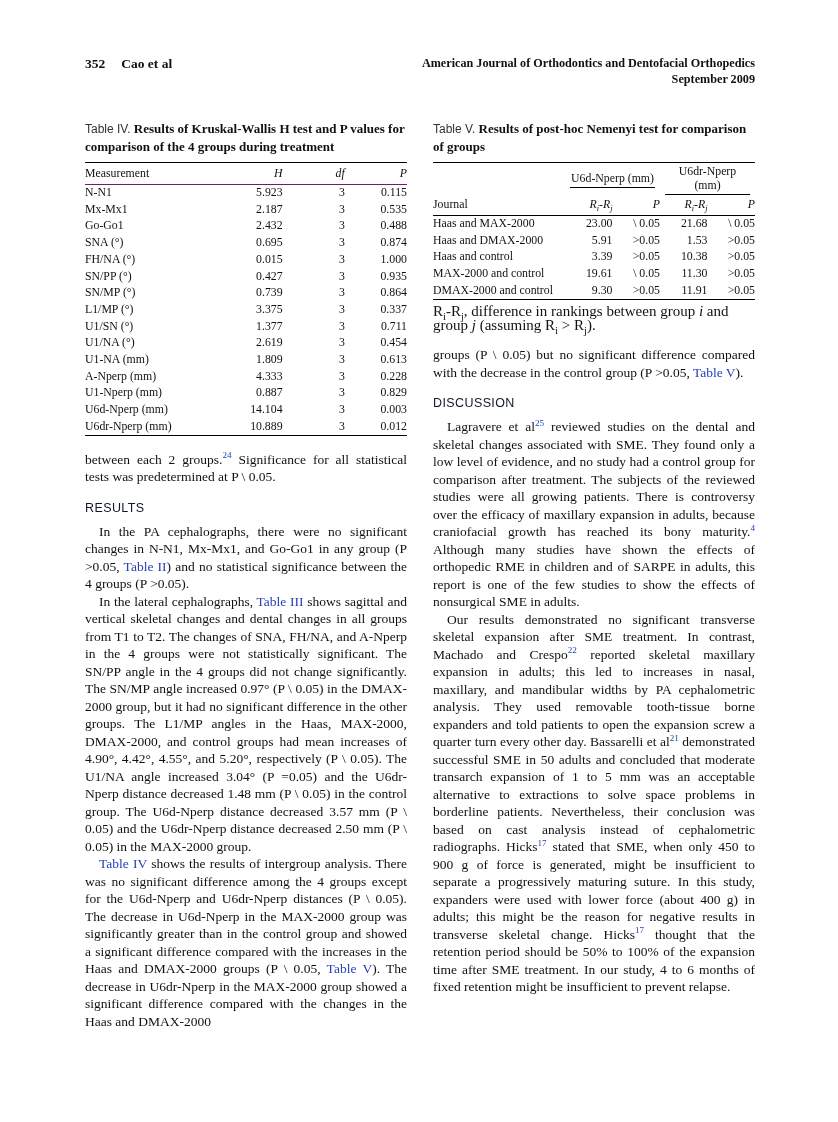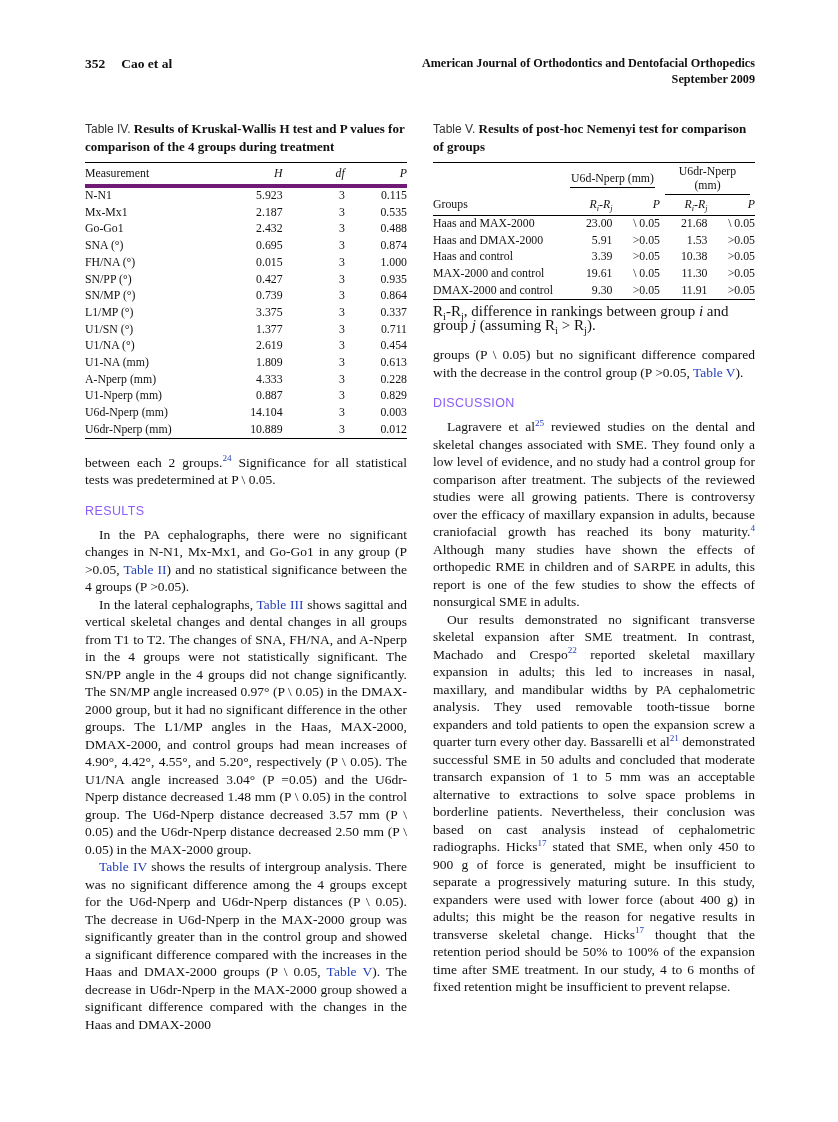--- a/index.html
+++ b/index.html
@@ -10,32 +10,32 @@
        justify-content:space-between;align-items:flex-start;}
   .hdr-left{font-size:13.5px;font-weight:bold;white-space:nowrap;}
   .hdr-left .pgnum{margin-right:16px;}
   .hdr-right{text-align:right;font-size:12.2px;font-weight:bold;line-height:15.5px;}
   
   .cols{position:absolute;top:120px;left:85px;width:670px;display:flex;gap:26px;}
   .col{width:322px;}
   p{margin:0;text-align:justify;font-size:13.5px;line-height:17.5px;}
   p.indent{text-indent:14px;}
   h2.sec{font-family:"Liberation Sans",sans-serif;font-size:12.5px;font-weight:400;
-         color:#8b5cf6;letter-spacing:.4px;margin:15px 0 8px 0;}
+         color:#0f172a;letter-spacing:.4px;margin:15px 0 8px 0;}
   
   .caption{font-size:13px;line-height:17px;margin:0 0 7px 0;text-align:left;}
   .cap-label{font-family:"Liberation Sans",sans-serif;font-size:12px;color:#333;margin-top:44px;}
   .cap-title{font-weight:bold;text-align:center;}
   
   table{width:100%;border-collapse:collapse;border-top:1px solid #000;
         border-bottom:1px solid #000;font-size:11.8px;}
   th,td{padding:1.6px 0;line-height:13.5px;font-weight:normal;text-align:right;}
   th:first-child,td:first-child{text-align:left;}
   .t4{margin:6px 0 15px 0;}
-  .t4 thead th{border-bottom:4px solid #701a75;padding:3.5px 0;margin-left:20px;}
+  .t4 thead th{border-bottom:1px solid #701a75;padding:3.5px 0;margin-left:20px;}
   .t4 th.stat{font-style:italic;}
   .t4 th:nth-child(1),.t4 td:nth-child(1){width:42%;}
   .t4 th:nth-child(n+2),.t4 td:nth-child(n+2){width:19.3%;}
   .t5{margin:6px 0 4px 0;}
   .t5 th.group{text-align:center;padding:2px 0 0 0;}
   .t5 th.group .gh{display:block;margin:0 5px;border-bottom:1px solid #000;
                    padding-bottom:2px;font-weight:normal;}
   .t5 tr.sub th{border-bottom:1px solid #000;padding:3px 0;}
   .t5 th.stat{font-style:italic;}
   .t5 th:nth-child(1),.t5 td:nth-child(1){width:41%;}
@@ -199,21 +199,21 @@
             <tr>
               <th></th>
               <th class="group" colspan="2">
                 <span class="gh">U6d-Nperp (mm)</span>
               </th>
               <th class="group" colspan="2">
                 <span class="gh">U6dr-Nperp (mm)</span>
               </th>
             </tr>
             <tr class="sub">
-              <th>Groups</th>
+              <th>Journal</th>
               <th class="stat">R<sub>i</sub>-R<sub>j</sub></th>
               <th class="stat">P</th>
               <th class="stat">R<sub>i</sub>-R<sub>j</sub></th>
               <th class="stat">P</th>
             </tr>
           </thead>
           <tbody>
               <tr>
                 <td>Haas and MAX-2000</td>
                 <td>23.00</td>

